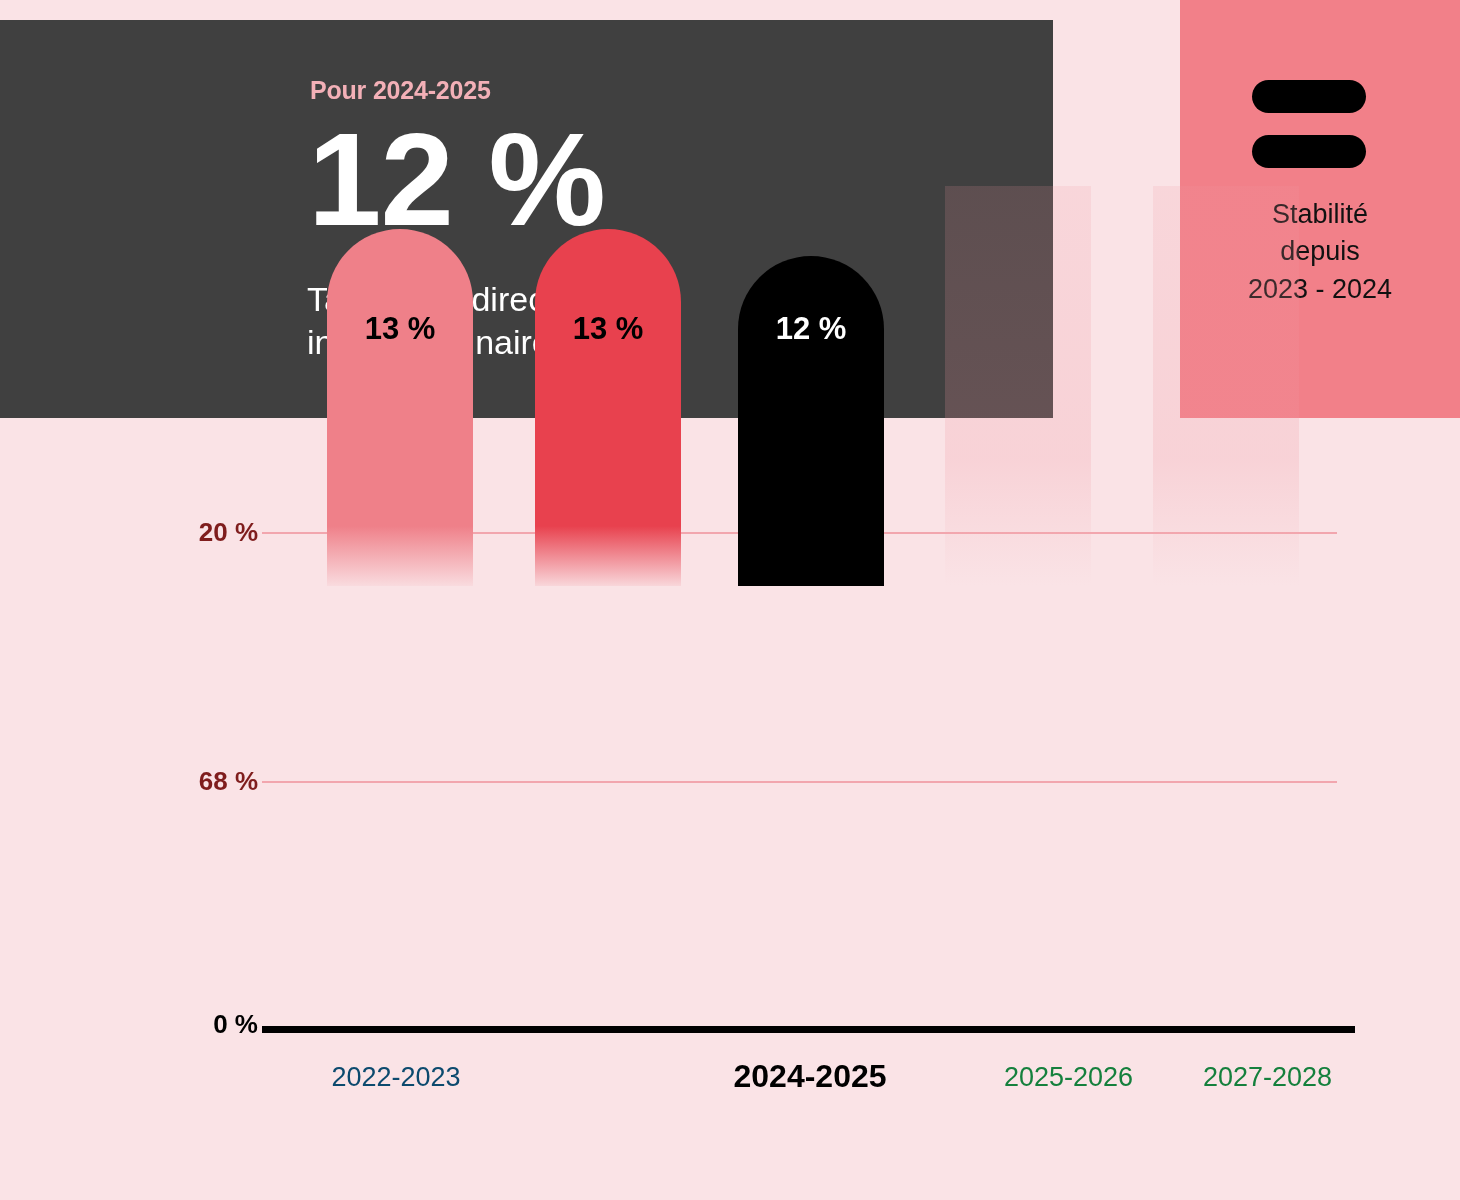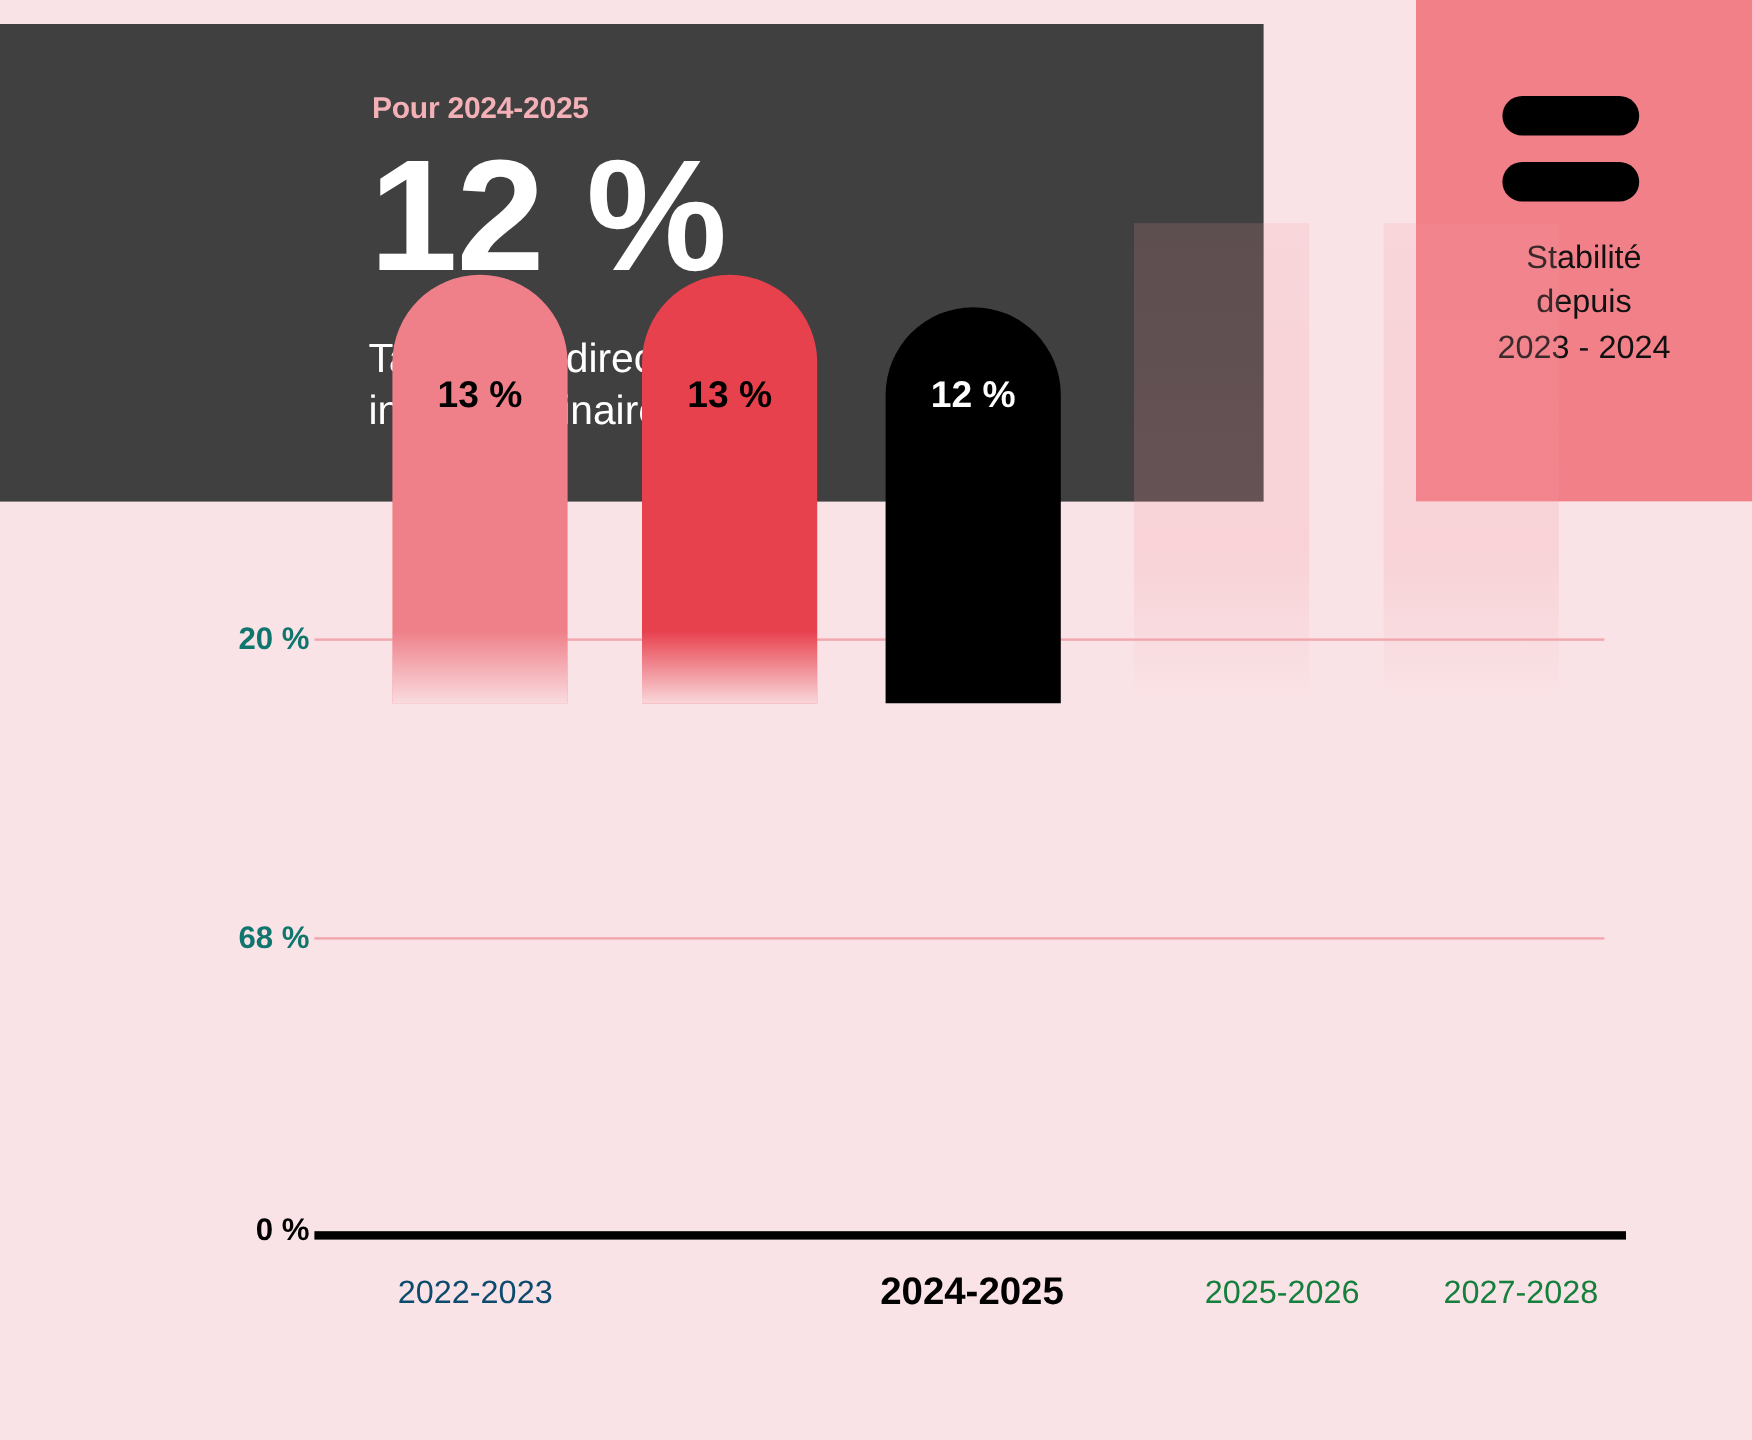--- a/index.html
+++ b/index.html
@@ -65,21 +65,21 @@
     background:#f2a6ae;
   }
   .axis-base {
     position:absolute; left:262px; width:1093px; height:7px;
     background:#000000;
   }
   .ytick {
     position:absolute; right:0; width:110px; text-align:right;
     font-size:26px; font-weight:bold;
   }
-  .ytick.soft { color:#0f766e; }
+  .ytick.soft { color:#7f1d1d; }
   .ytick.zero { color:#000000; }
 
   .bar {
     position:absolute; bottom:614px;
     border-radius:75px 75px 0 0;
   }
   .bar .fadeover {
     position:absolute; left:0; right:0; bottom:0; height:60px;
     background:linear-gradient(to bottom, rgba(250,227,230,0), rgba(250,227,230,0.92));
   }

